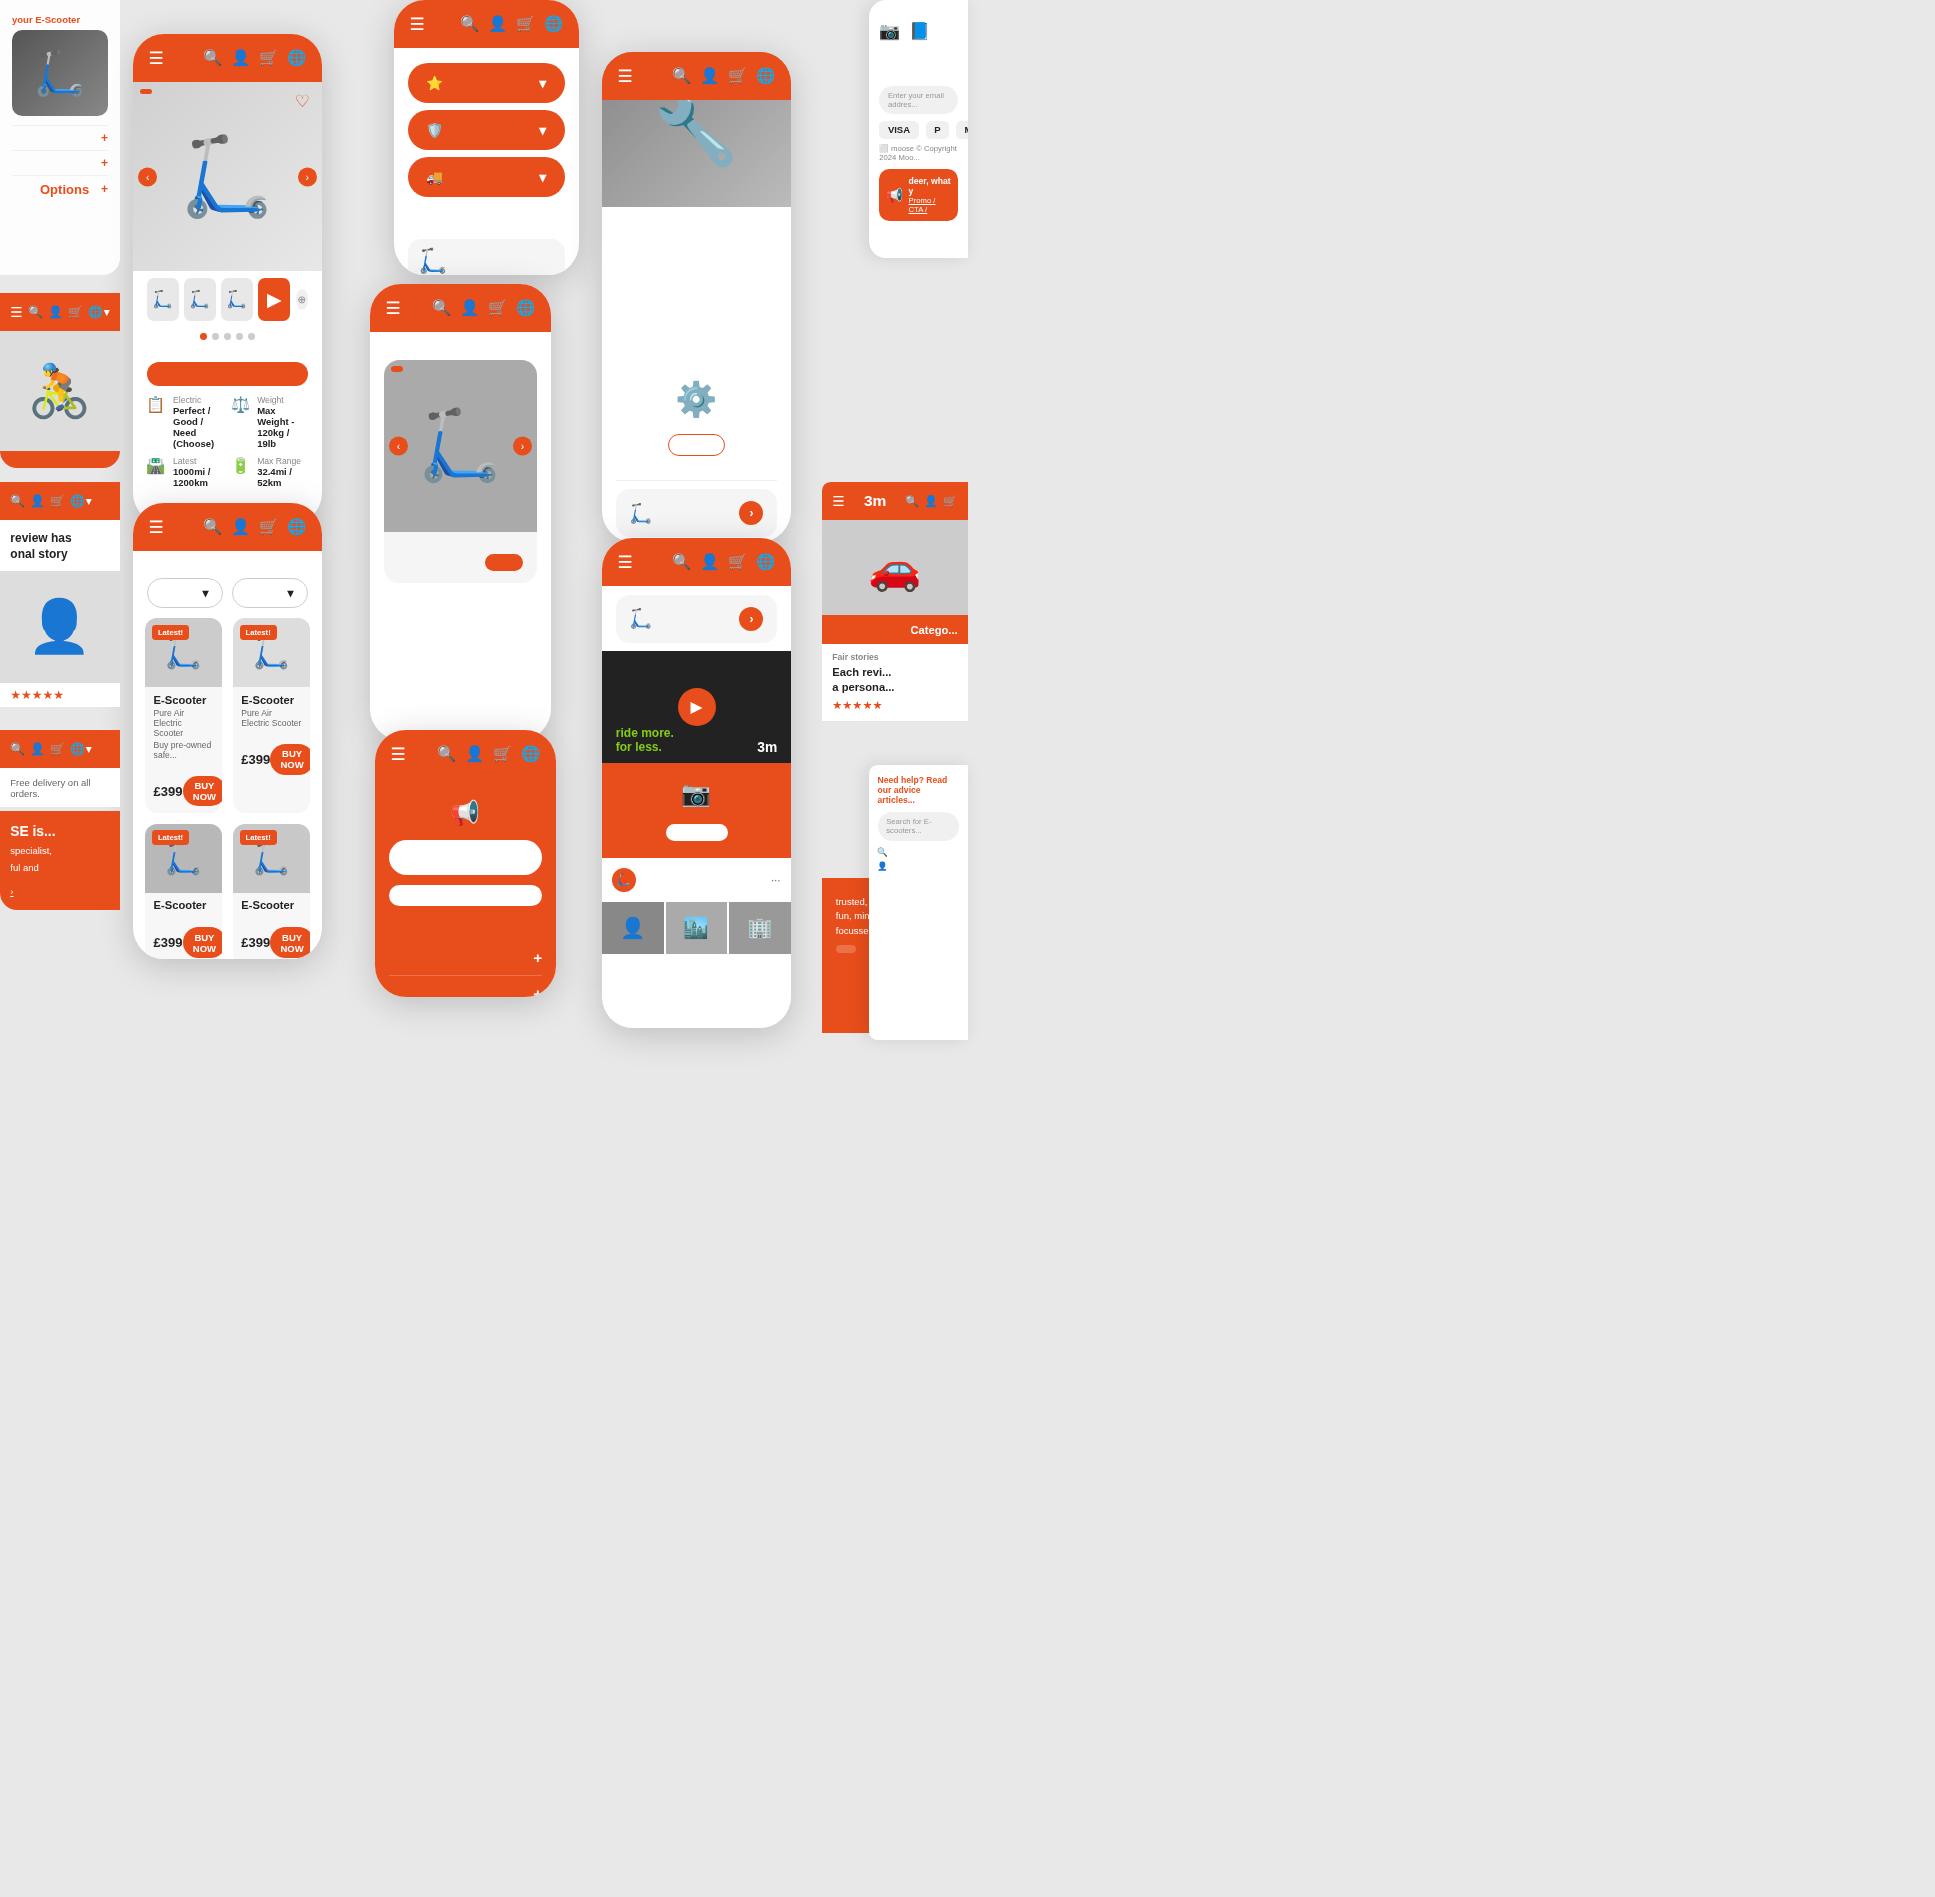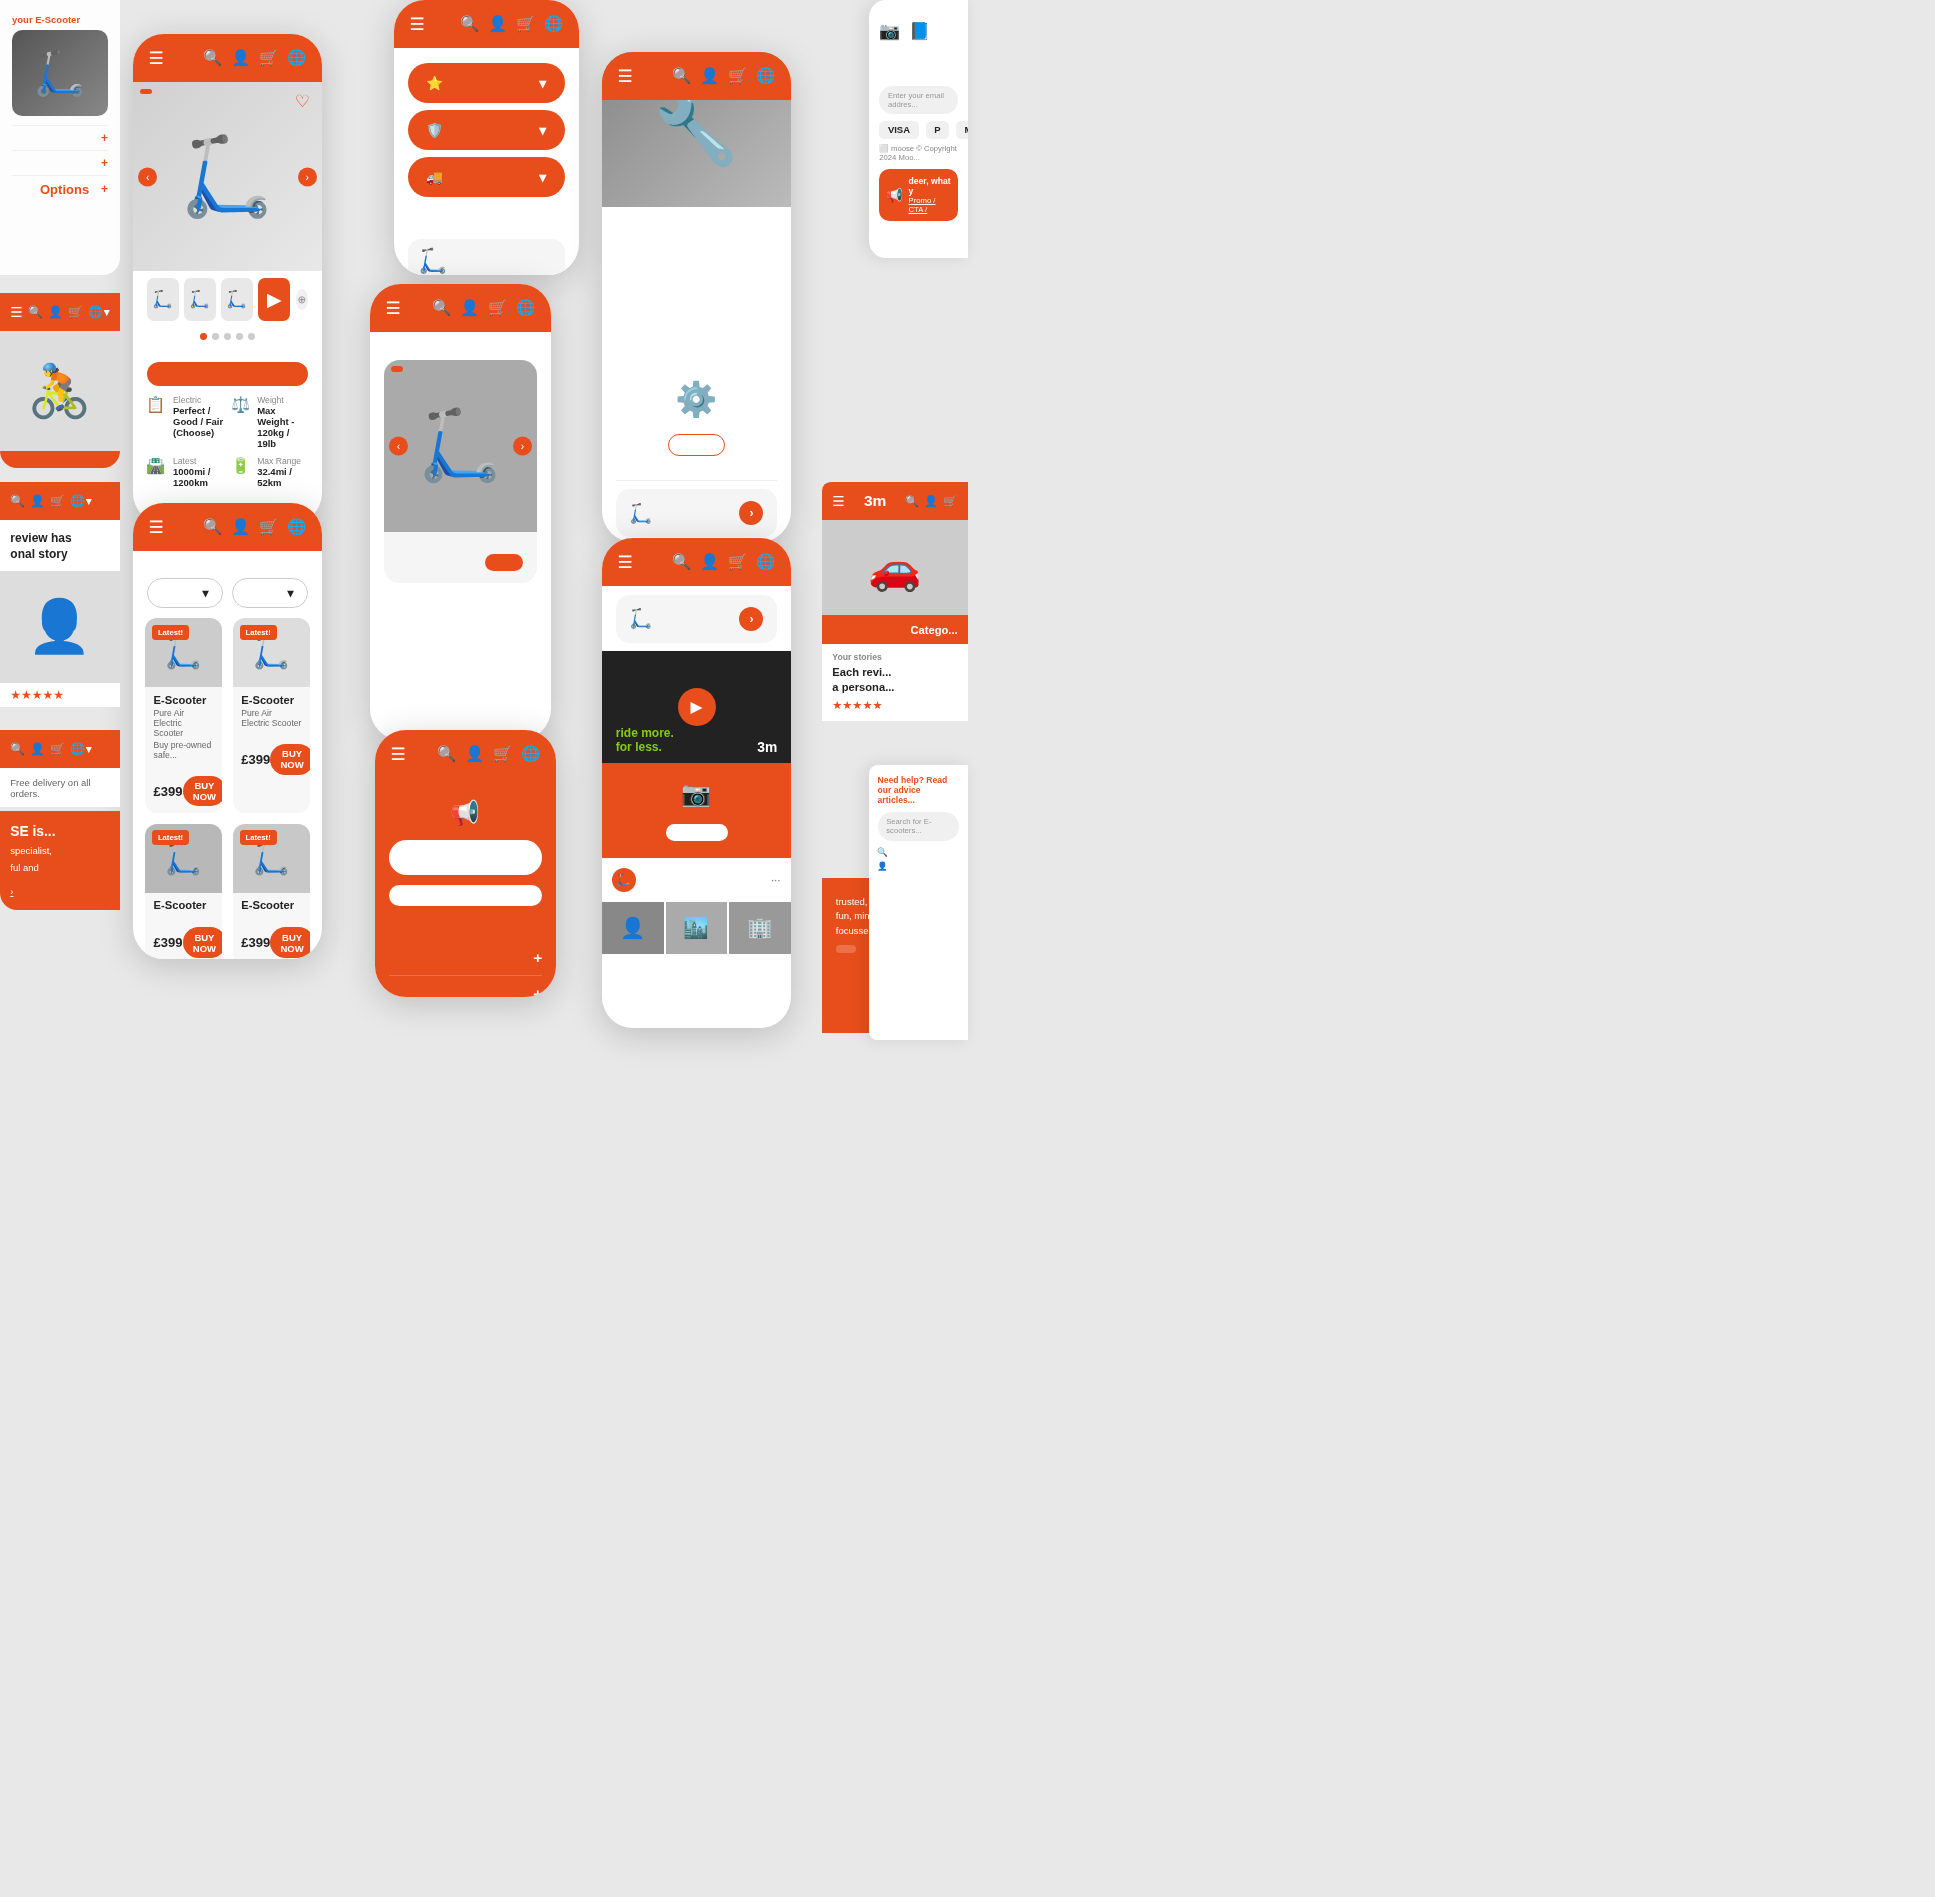--- a/index.html
+++ b/index.html
@@ -461,21 +461,21 @@
   <div class="product-title-main"></div>
   <div class="product-price-main"></div>
 
   <button class="add-basket-btn"></button>
 
   <div class="spec-grid">
     <div class="spec-item">
       <span class="spec-icon">📋</span>
       <div>
         <div class="spec-label">Electric</div>
-        <div class="spec-value">Perfect / Good / Fair (Choose)</div>
+        <div class="spec-value">Perfect / Good / Need (Choose)</div>
       </div>
     </div>
     <div class="spec-item">
       <span class="spec-icon">⚖️</span>
       <div>
         <div class="spec-label">Weight</div>
         <div class="spec-value">Max Weight - 120kg / 19lb</div>
       </div>
     </div>
     <div class="spec-item">
@@ -871,21 +871,21 @@
 
   <div style="background:#ccc;height:95px;display:flex;align-items:center;justify-content:center;">
     <span style="font-size:43px;">🚗</span>
   </div>
 
   <div style="background:#e84e1b;padding:6.9px 10.3px;text-align:right;">
     <span style="color:#fff;font-weight:900;font-size:11.2px;">Catego...</span>
   </div>
 
   <div style="background:#fff;padding:8.6px 10.3px;">
-    <div style="font-size:8.6px;color:#888;font-weight:600;">Your stories</div>
+    <div style="font-size:8.6px;color:#888;font-weight:600;">Fair stories</div>
     <div style="font-size:11.2px;font-weight:900;color:#222;line-height:1.3;margin-top:2.6px;">Each revi...<br>a persona...</div>
 
     <div style="display:flex;gap:1.7px;margin-top:5.2px;">
       <span style="color:#e84e1b;font-size:11.2px;">★★★★★</span>
     </div>
   </div>
 </div>
 
 <div style="position:absolute;top:878px;left:822px;width:146px;height:155px;">
 

